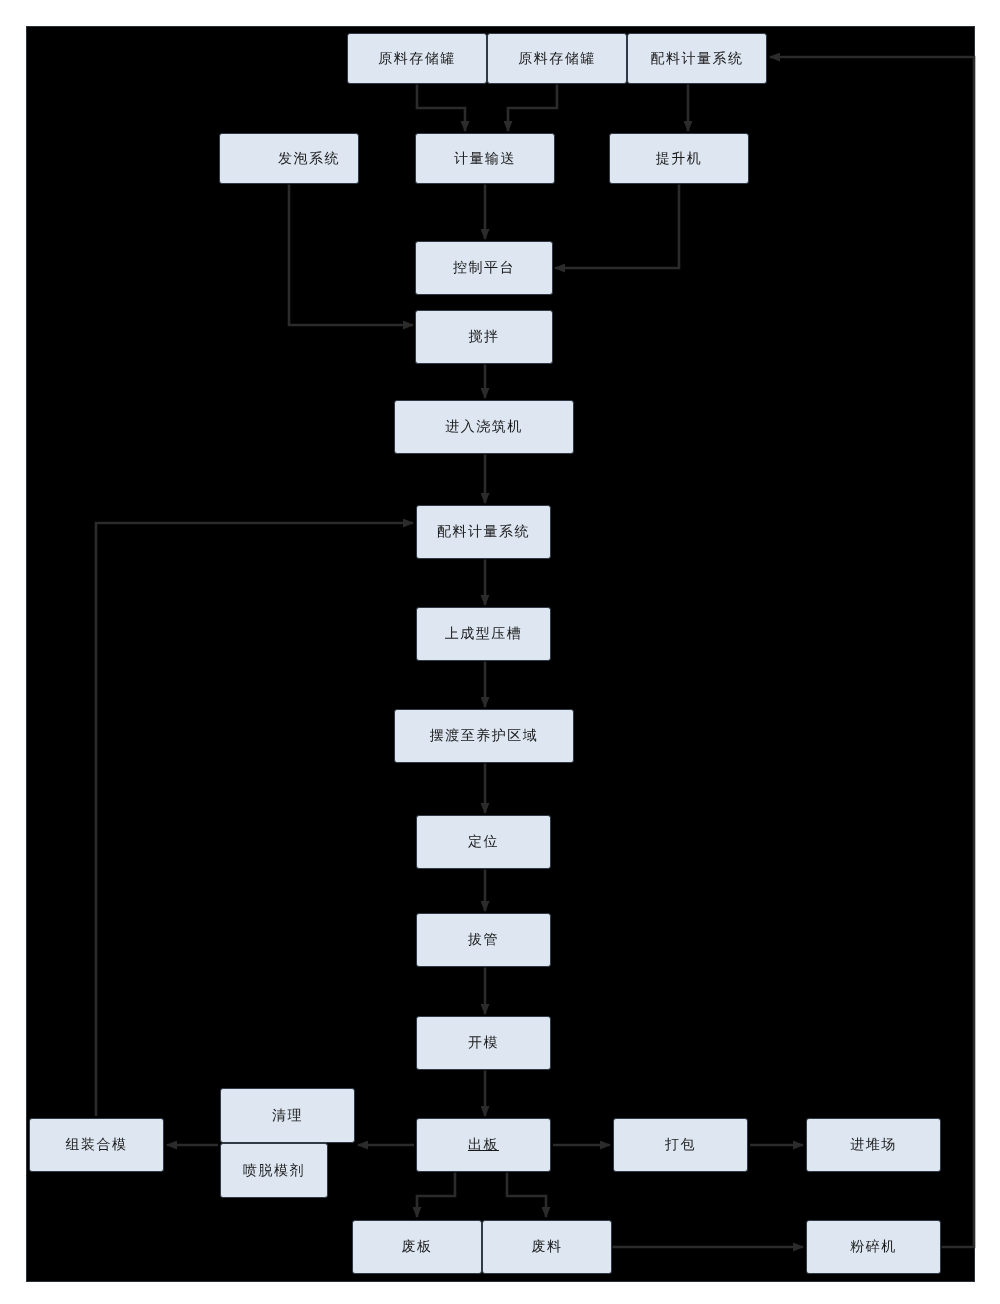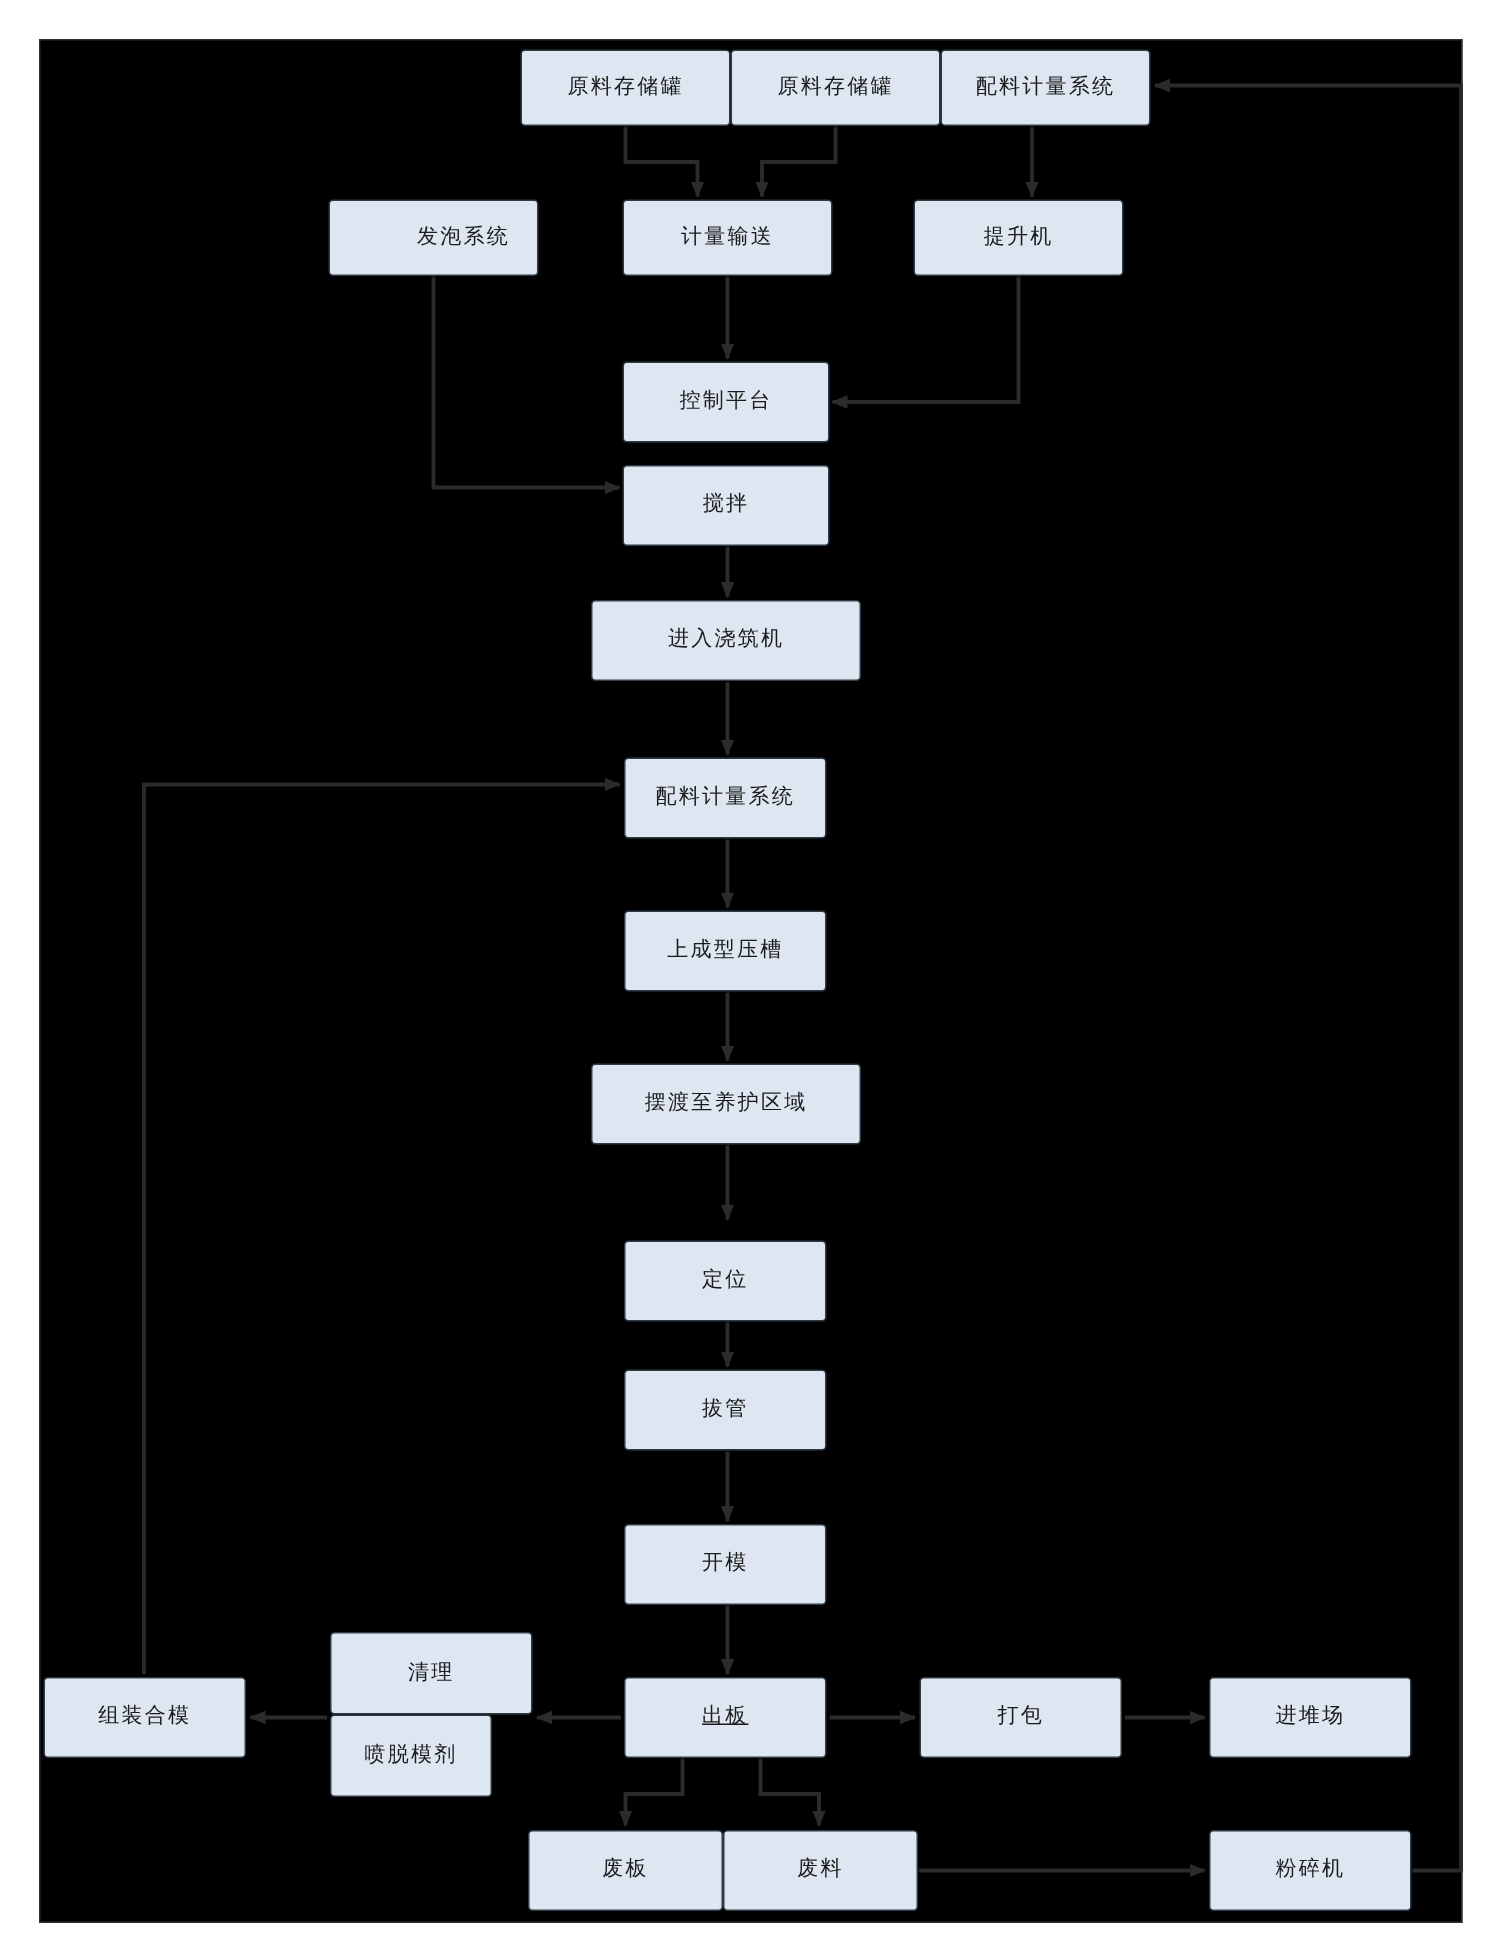--- a/index.html
+++ b/index.html
@@ -146,21 +146,21 @@
       </div>
       <div class="node" style="left: 416px; top: 505px; width: 135px; height: 54px;">
         <span>配料计量系统</span>
       </div>
       <div class="node" style="left: 416px; top: 607px; width: 135px; height: 54px;">
         <span>上成型压槽</span>
       </div>
       <div class="node" style="left: 394px; top: 709px; width: 180px; height: 54px;">
         <span>摆渡至养护区域</span>
       </div>
-      <div class="node" style="left: 416px; top: 815px; width: 135px; height: 54px; margin-top: 12px;">
+      <div class="node" style="left: 416px; top: 815px; width: 135px; height: 54px;">
         <span>定位</span>
       </div>
       <div class="node" style="left: 416px; top: 913px; width: 135px; height: 54px;">
         <span>拔管</span>
       </div>
       <div class="node" style="left: 416px; top: 1016px; width: 135px; height: 54px;">
         <span>开模</span>
       </div>
       <div class="node" style="left: 416px; top: 1118px; width: 135px; height: 54px; text-decoration: underline;">
         <span>出板</span>

